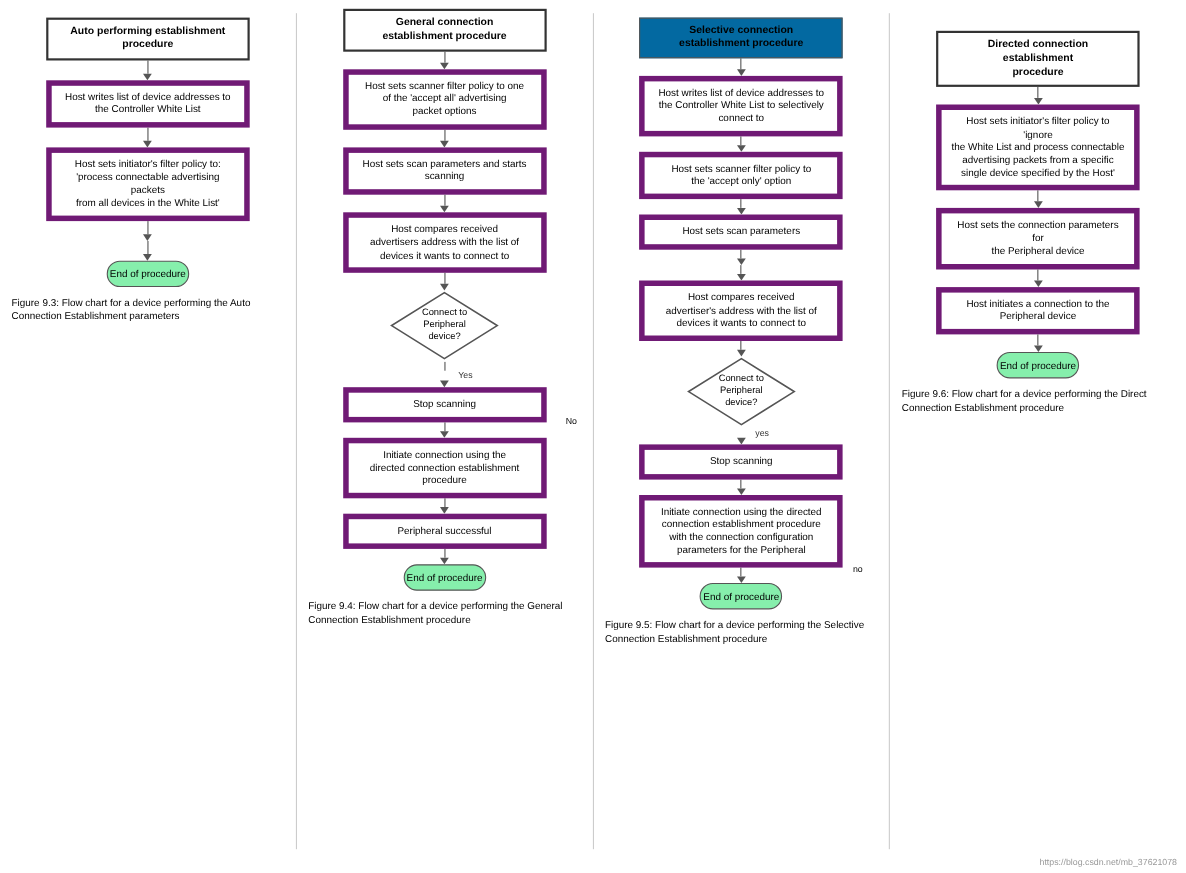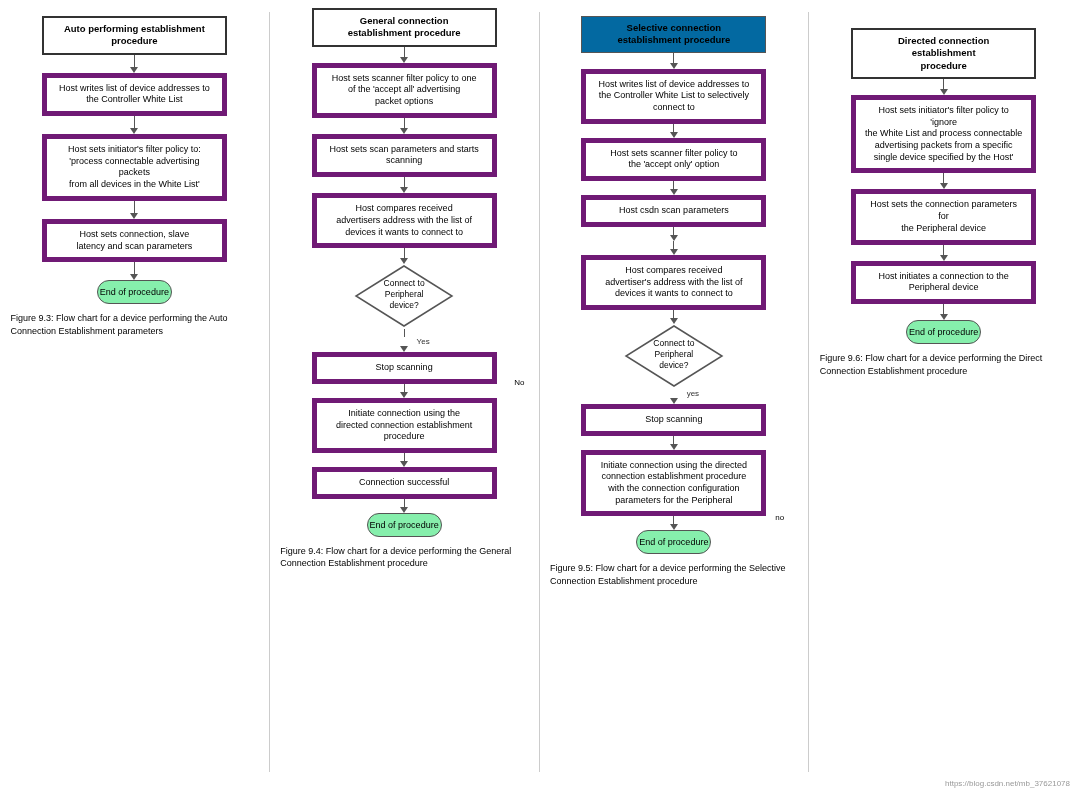--- a/index.html
+++ b/index.html
@@ -124,23 +124,20 @@
       </div>
       <div class="connector" style="height:12px;"></div>
       <div class="arrow-down"></div>
 
       <div class="fc-box">
         Host sets initiator's filter policy to:<br>'process connectable advertising packets<br>from all devices in the White List'
       </div>
       <div class="connector" style="height:12px;"></div>
       <div class="arrow-down"></div>
 
-      <div class="fc-box">
-        Host sets connection, slave<br>latency and scan parameters
-      </div>
       <div class="connector" style="height:12px;"></div>
       <div class="arrow-down"></div>
 
       <div class="fc-oval">End of procedure</div>
     </div>
     <div class="caption">
       Figure 9.3: Flow chart for a device performing the Auto Connection Establishment parameters
     </div>
   </div>
 
@@ -188,21 +185,21 @@
           <span class="label-text">Yes</span>
           <div class="arrow-down"></div>
           <div class="fc-box">Stop scanning</div>
           <div class="connector" style="height:8px;"></div>
           <div class="arrow-down"></div>
           <div class="fc-box">
             Initiate connection using the<br>directed connection establishment<br>procedure
           </div>
           <div class="connector" style="height:8px;"></div>
           <div class="arrow-down"></div>
-          <div class="fc-box">Connection successful</div>
+          <div class="fc-box">Peripheral successful</div>
           <div class="connector" style="height:8px;"></div>
           <div class="arrow-down"></div>
           <div class="fc-oval">End of procedure</div>
         </div>
       </div>
 
     </div>
     <div style="position:absolute;right:10px;top:370px;font-size:8px;">No</div>
     <div class="caption">
       Figure 9.4: Flow chart for a device performing the General Connection Establishment procedure
@@ -225,21 +222,21 @@
       </div>
       <div class="connector" style="height:8px;"></div>
       <div class="arrow-down"></div>
 
       <div class="fc-box">
         Host sets scanner filter policy to<br>the 'accept only' option
       </div>
       <div class="connector" style="height:8px;"></div>
       <div class="arrow-down"></div>
 
-      <div class="fc-box">Host csdn scan parameters</div>
+      <div class="fc-box">Host sets scan parameters</div>
       <div class="connector" style="height:8px;"></div>
       <div class="arrow-down"></div>
 
       <div class="connector" style="height:8px;"></div>
       <div class="arrow-down"></div>
 
       <div class="fc-box">
         Host compares received<br>advertiser's address with the list of<br>devices it wants to connect to
       </div>
       <div class="connector" style="height:8px;"></div>

